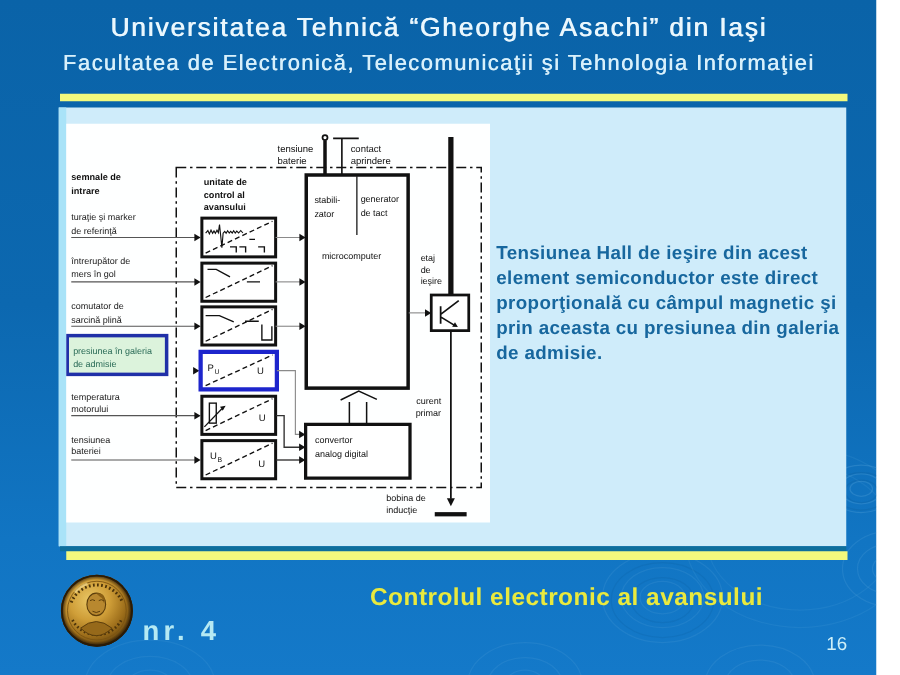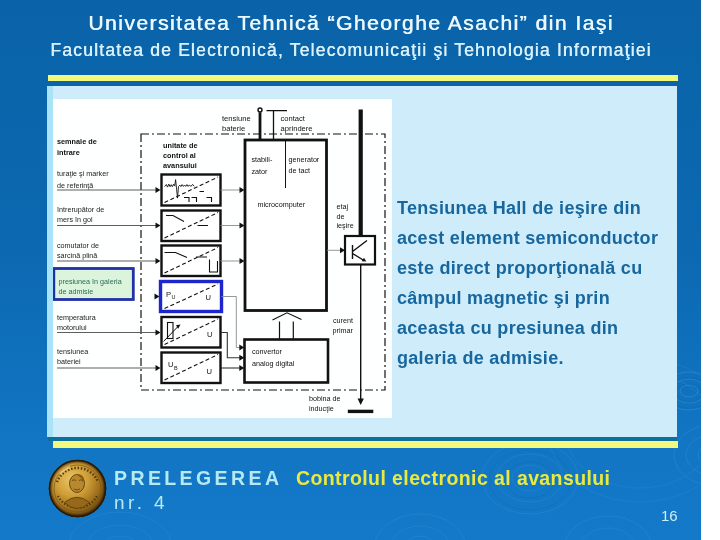--- a/index.html
+++ b/index.html
@@ -4,25 +4,25 @@
 html,body{margin:0;padding:0}
 #page{position:relative;width:701px;height:540px;overflow:hidden;
  background:linear-gradient(180deg,#0a63a8 0%,#0c68b0 45%,#1175c3 80%,#1479c9 100%);
  font-family:"Liberation Sans",sans-serif;}
 .abs{position:absolute}
 #title{left:-9px;top:10.9px;width:720px;text-align:center;color:#eaf7fd;font-size:21px;letter-spacing:1.5px;white-space:nowrap;text-shadow:0.6px 0 0 #eaf7fd}
 #subtitle{left:-9px;top:39.7px;width:720px;text-align:center;color:#d8f0fb;font-size:17.5px;letter-spacing:1.2px;white-space:nowrap;text-shadow:0.4px 0 0 #d8f0fb}
 #bar-top{left:48px;top:75px;width:630px;height:6px;background:#f3f97d}
 #panel{left:47px;top:86px;width:624px;height:351px;background:#cfecfa;border-left:6px solid #a9e3f8}
 #whitebox{left:53px;top:99px;width:339px;height:319px;background:#feffff}
-#halltext{left:397px;top:193px;width:276px;color:#17679e;font-weight:bold;font-size:18px;line-height:30px;letter-spacing:0.3px}
+#halltext{left:397px;top:193px;width:276px;color:#17679e;font-weight:bold;font-size:15px;line-height:20px;letter-spacing:0.3px}
 #tealline{left:48px;top:437px;width:629px;height:3.5px;background:#0e6f9c}
 #bar-bot{left:53px;top:441px;width:625px;height:6.5px;background:#f3f97d}
 #preleg{left:114px;top:466.5px;color:#b5e9f3;font-weight:bold;font-size:19.5px;letter-spacing:3.4px}
-#nr4{left:114px;top:491.5px;color:#b5e9f3;font-weight:normal;font-size:19px;letter-spacing:3.4px}
+#nr4{left:114px;top:491.5px;color:#b5e9f3;font-weight:bold;font-size:22px;letter-spacing:3.4px}
 #ctrl{left:296px;top:467px;color:#e9e93e;font-weight:bold;font-size:19.5px;letter-spacing:0.4px}
 #pgnum{left:661px;top:507px;color:#cdeff8;font-size:15px}
 </style></head>
 <body>
 <div id="page">
 
 <svg class="abs" style="left:0;top:0" width="720" height="540" viewBox="0 0 720 540">
 <g fill="none">
 <g stroke="#58a5dc" stroke-opacity="0.30">
           <ellipse cx="689" cy="391" rx="26" ry="19"></ellipse>
@@ -317,19 +317,18 @@
 <circle cx="30.5" cy="29.5" r="23.5" fill="none" stroke="#7a5312" stroke-width="0.7"></circle>
 <path d="M10,23 A22,22 0 0 1 51,23" fill="none" stroke="#4d340a" stroke-width="2.4" stroke-dasharray="1.4 1.9"></path>
 <path d="M11,37 A22,22 0 0 0 50,37" fill="none" stroke="#4d340a" stroke-width="2.2" stroke-dasharray="1.3 2"></path>
 <ellipse cx="30" cy="24.5" rx="7.5" ry="9" fill="#b8882f" stroke="#5c3e0c" stroke-width="0.9"></ellipse>
 <path d="M30,15.8 q6,-1.5 7,4.5 l-1.5,3 q0,-4 -2,-4.5 z" fill="#8a5f14"></path>
 <path d="M17.5,43.5 q12.5,-10.5 25,0 q-6,6 -12.5,6 q-6.5,0 -12.5,-6 z" fill="#96691a" stroke="#5c3e0c" stroke-width="0.8"></path>
 <path d="M25,21.5 q2,-1.5 4,0 M32,21.5 q2,-1.5 4,0 M27,30 q3,2 6,0" fill="none" stroke="#5c3e0c" stroke-width="0.8"></path>
 <path d="M13,15 a23,23 0 0 1 10,-7" fill="none" stroke="#f2d98c" stroke-width="2" opacity="0.7"></path>
 </svg>
 
-<div class="abs" id="preleg">PRELEGEREA</div>
 
 <div class="abs" id="nr4">nr. 4</div>
 
 <div class="abs" id="ctrl">Controlul electronic al avansului</div>
 
 <div class="abs" id="pgnum">16</div>
 </div>
 </body></html>

